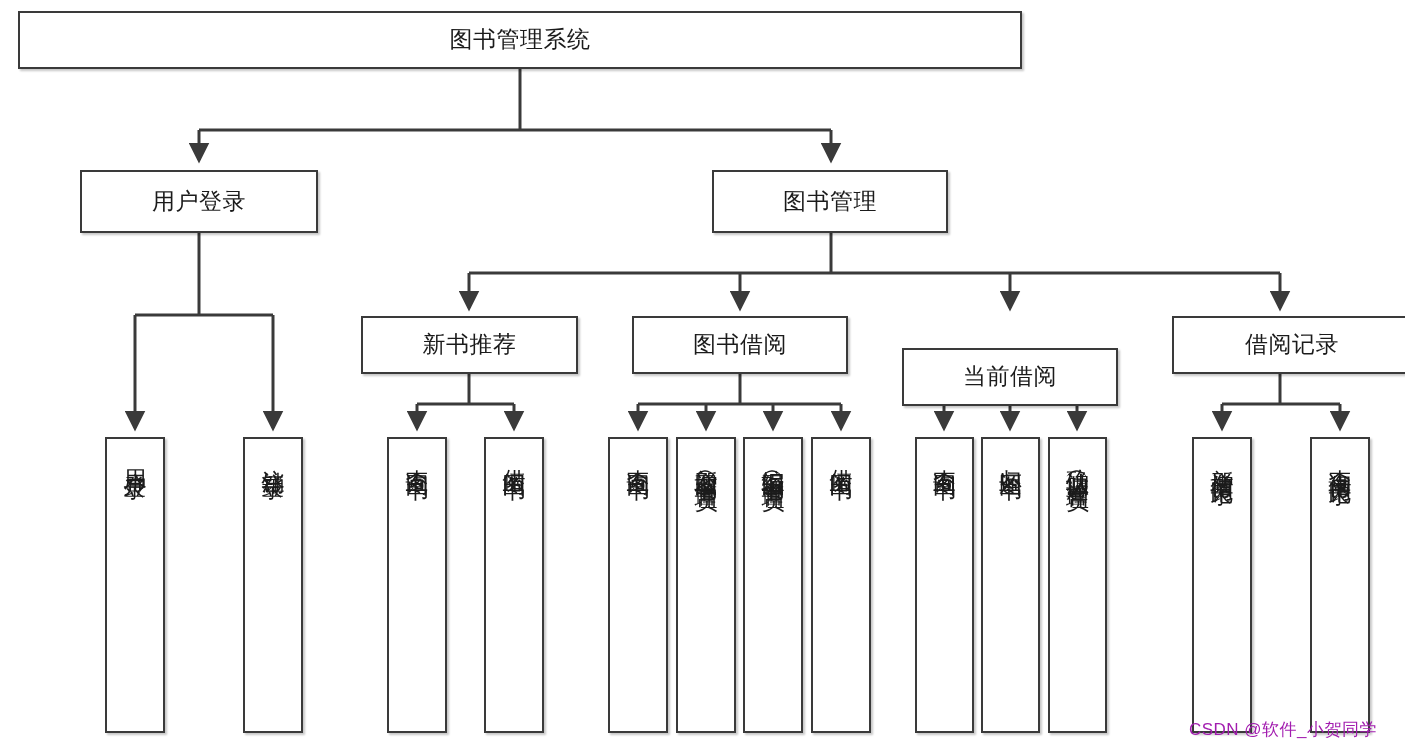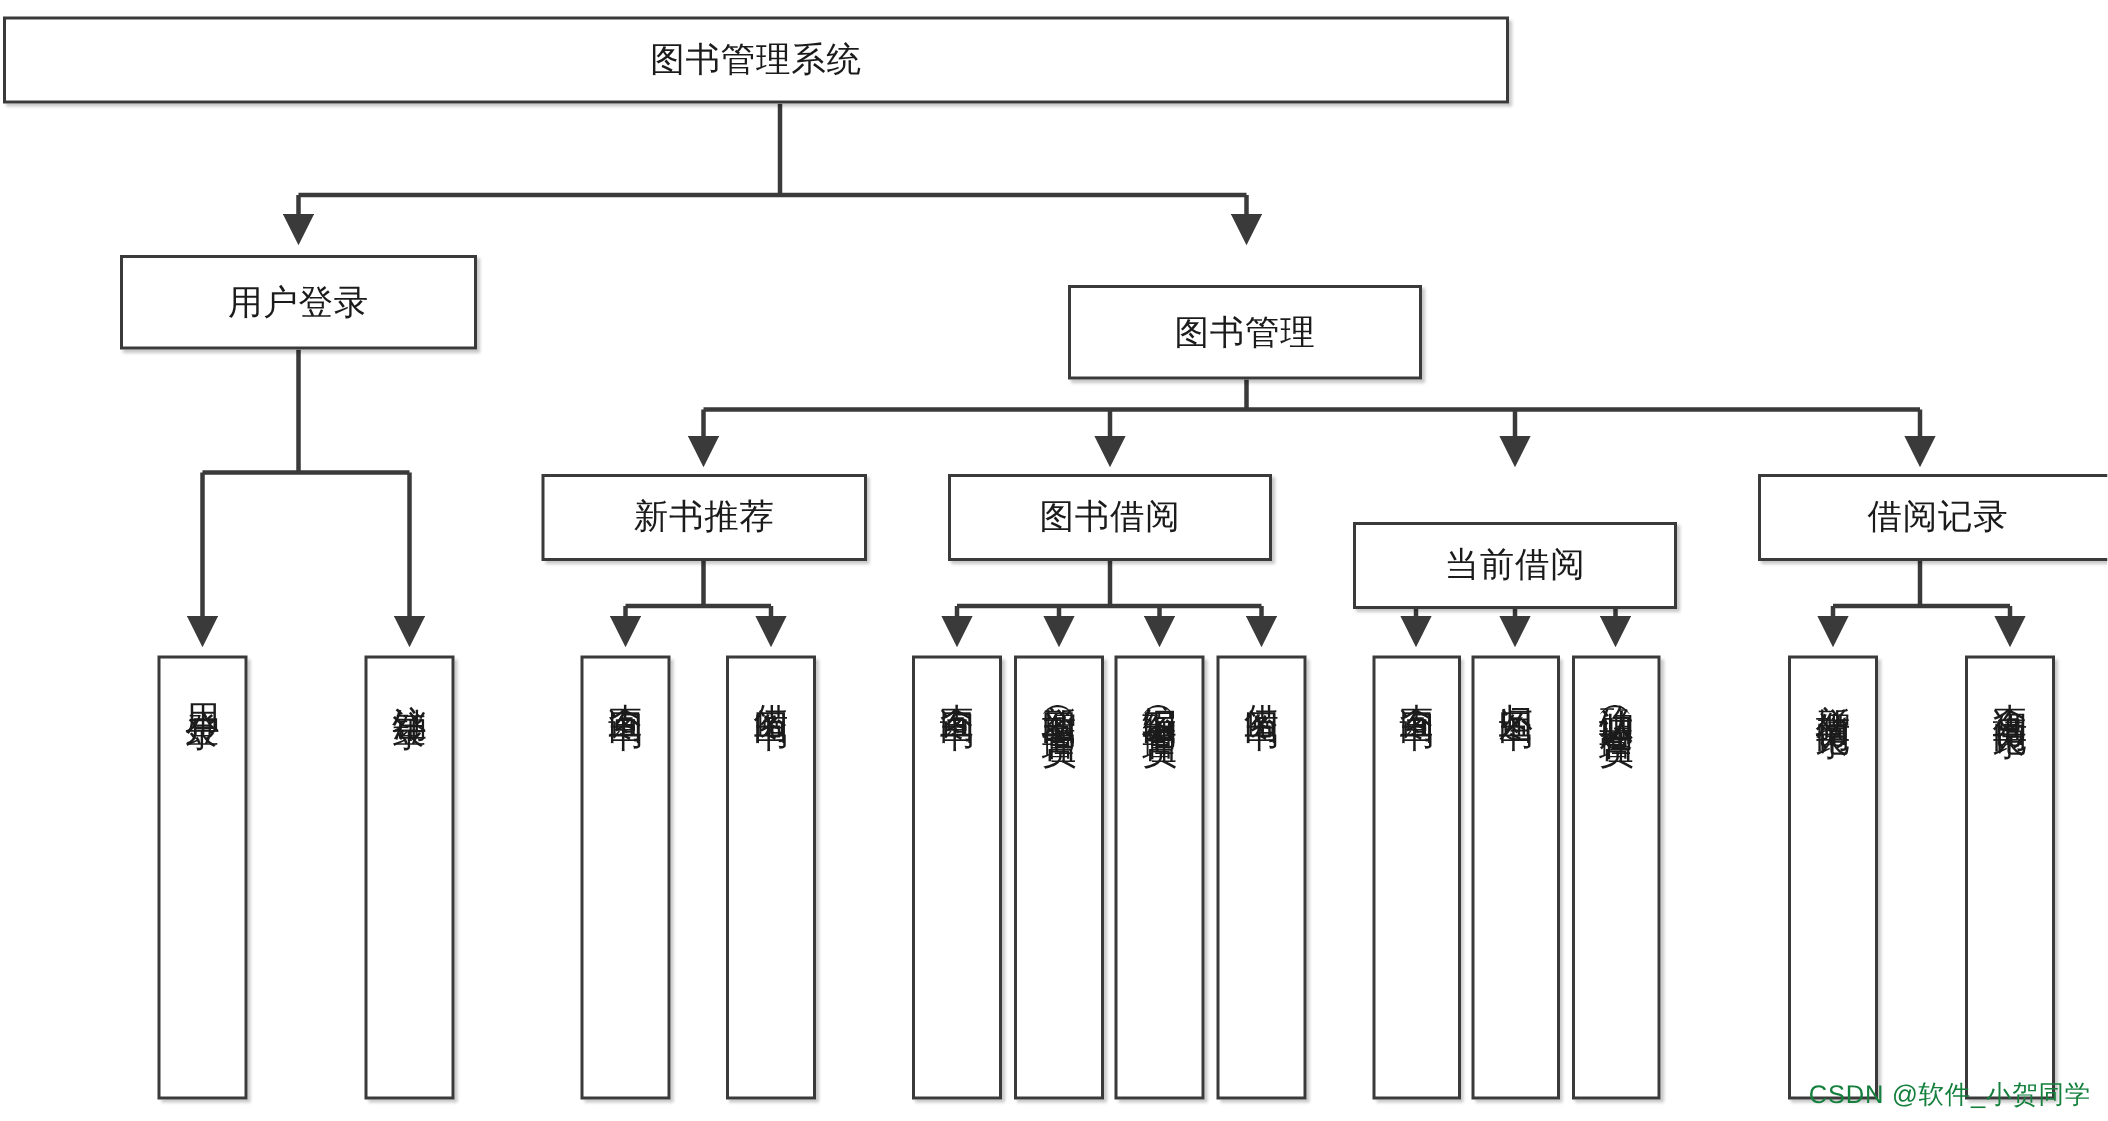--- a/index.html
+++ b/index.html
@@ -51,24 +51,24 @@
   .node.vertical .node-label {
     writing-mode: vertical-rl;
     text-orientation: upright;
     font-size: 23px;
     letter-spacing: 3px;
     line-height: 1.0;
     white-space: nowrap;
   }
   .watermark {
     position: absolute;
-    right: 11px;
+    right: 28px;
     bottom: 6px;
     font-size: 17px;
-    color: #15803d;
+    color: #a21caf;
     letter-spacing: 0.5px;
     white-space: nowrap;
   }
 </style>
 </head>
 <body>
 
 <div id="canvas">
 
   <svg class="wires" viewBox="0 0 1405 747" xmlns="http://www.w3.org/2000/svg">
@@ -114,28 +114,28 @@
       <path d="M 1010 404 L 1010 428" marker-end="url(#arrow)"></path>
       <path d="M 1077 404 L 1077 428" marker-end="url(#arrow)"></path>
 
       <path d="M 1280 374 L 1280 404"></path>
       <path d="M 1222 404 L 1340 404"></path>
       <path d="M 1222 404 L 1222 428" marker-end="url(#arrow)"></path>
       <path d="M 1340 404 L 1340 428" marker-end="url(#arrow)"></path>
     </g>
   </svg>
 
-  <div class="node horizontal" style="left:2px; top:11px; width:1004px; height:58px;">
+  <div class="node horizontal" style="left:18px; top:11px; width:1004px; height:58px;">
     <span class="node-label">图书管理系统</span>
   </div>
 
   <div class="node horizontal" style="left:80px; top:170px; width:238px; height:63px;">
     <span class="node-label">用户登录</span>
   </div>
-  <div class="node horizontal" style="left:712px; top:170px; width:236px; height:63px;margin-top:20px;">
+  <div class="node horizontal" style="left:712px; top:170px; width:236px; height:63px;">
     <span class="node-label">图书管理</span>
   </div>
 
   <div class="node horizontal" style="left:361px; top:316px; width:217px; height:58px;">
     <span class="node-label">新书推荐</span>
   </div>
   <div class="node horizontal" style="left:632px; top:316px; width:216px; height:58px;">
     <span class="node-label">图书借阅</span>
   </div>
   <div class="node horizontal" style="left:902px; top:316px; width:216px; height:58px;margin-top:32px;">

